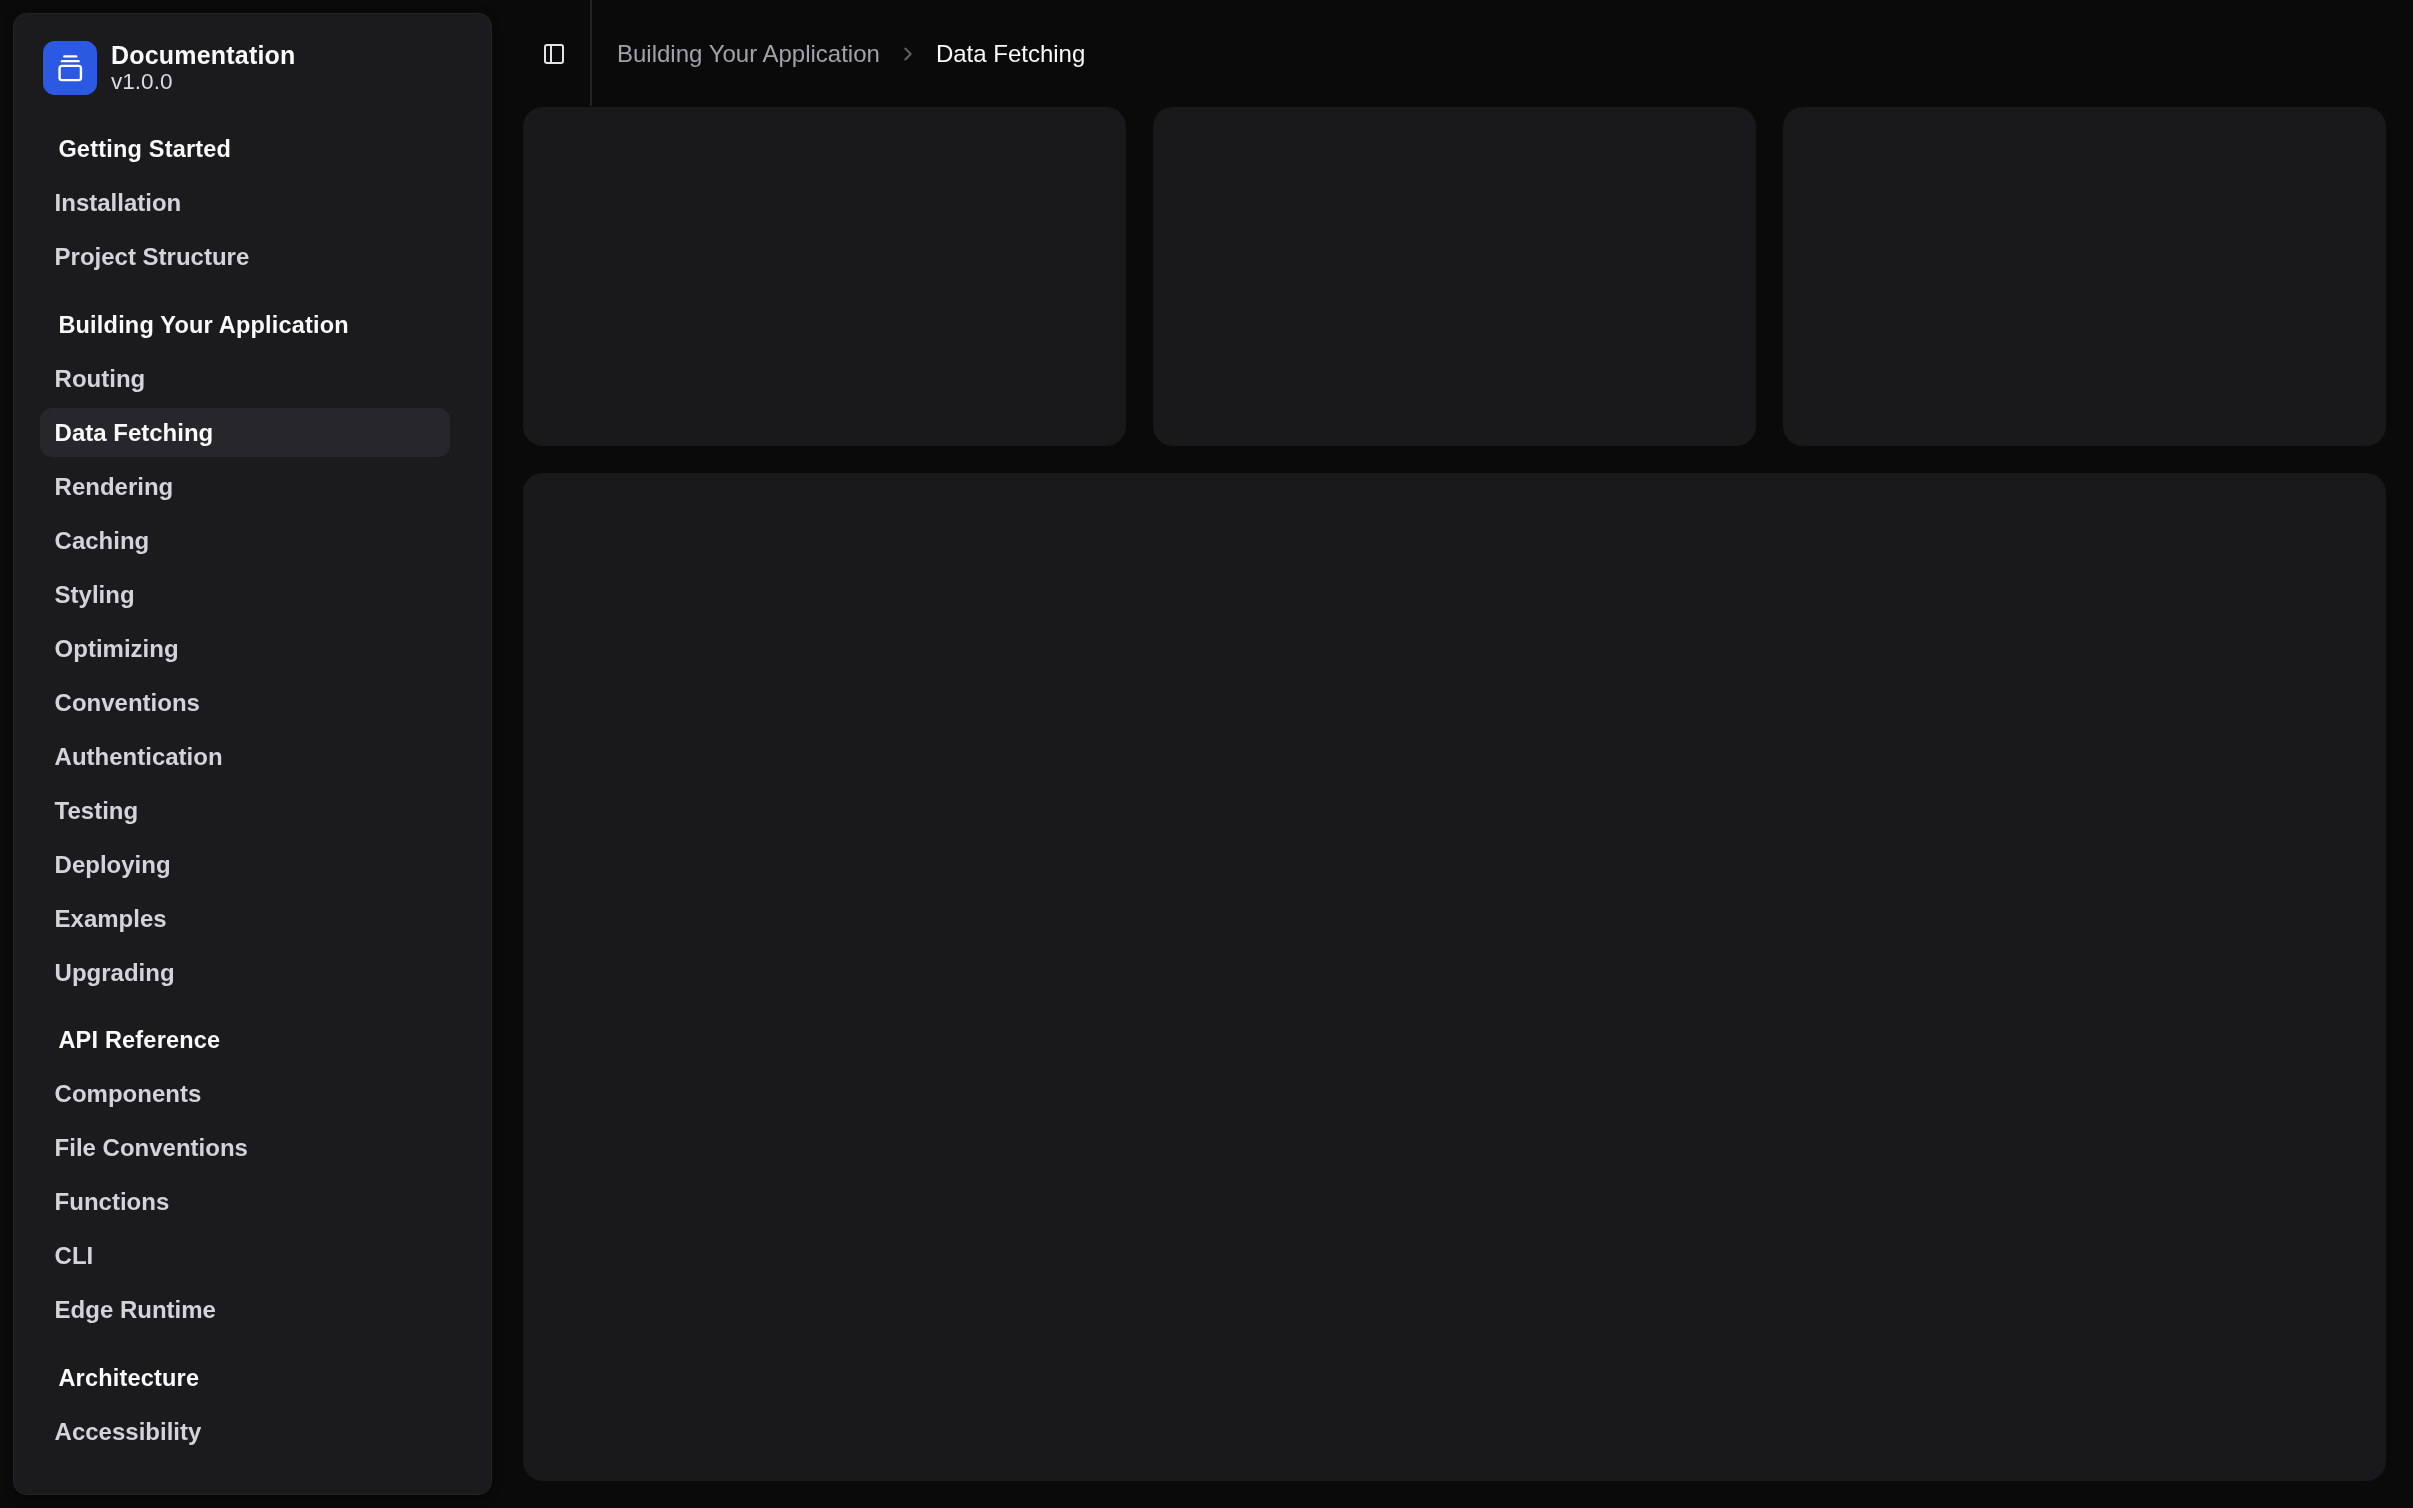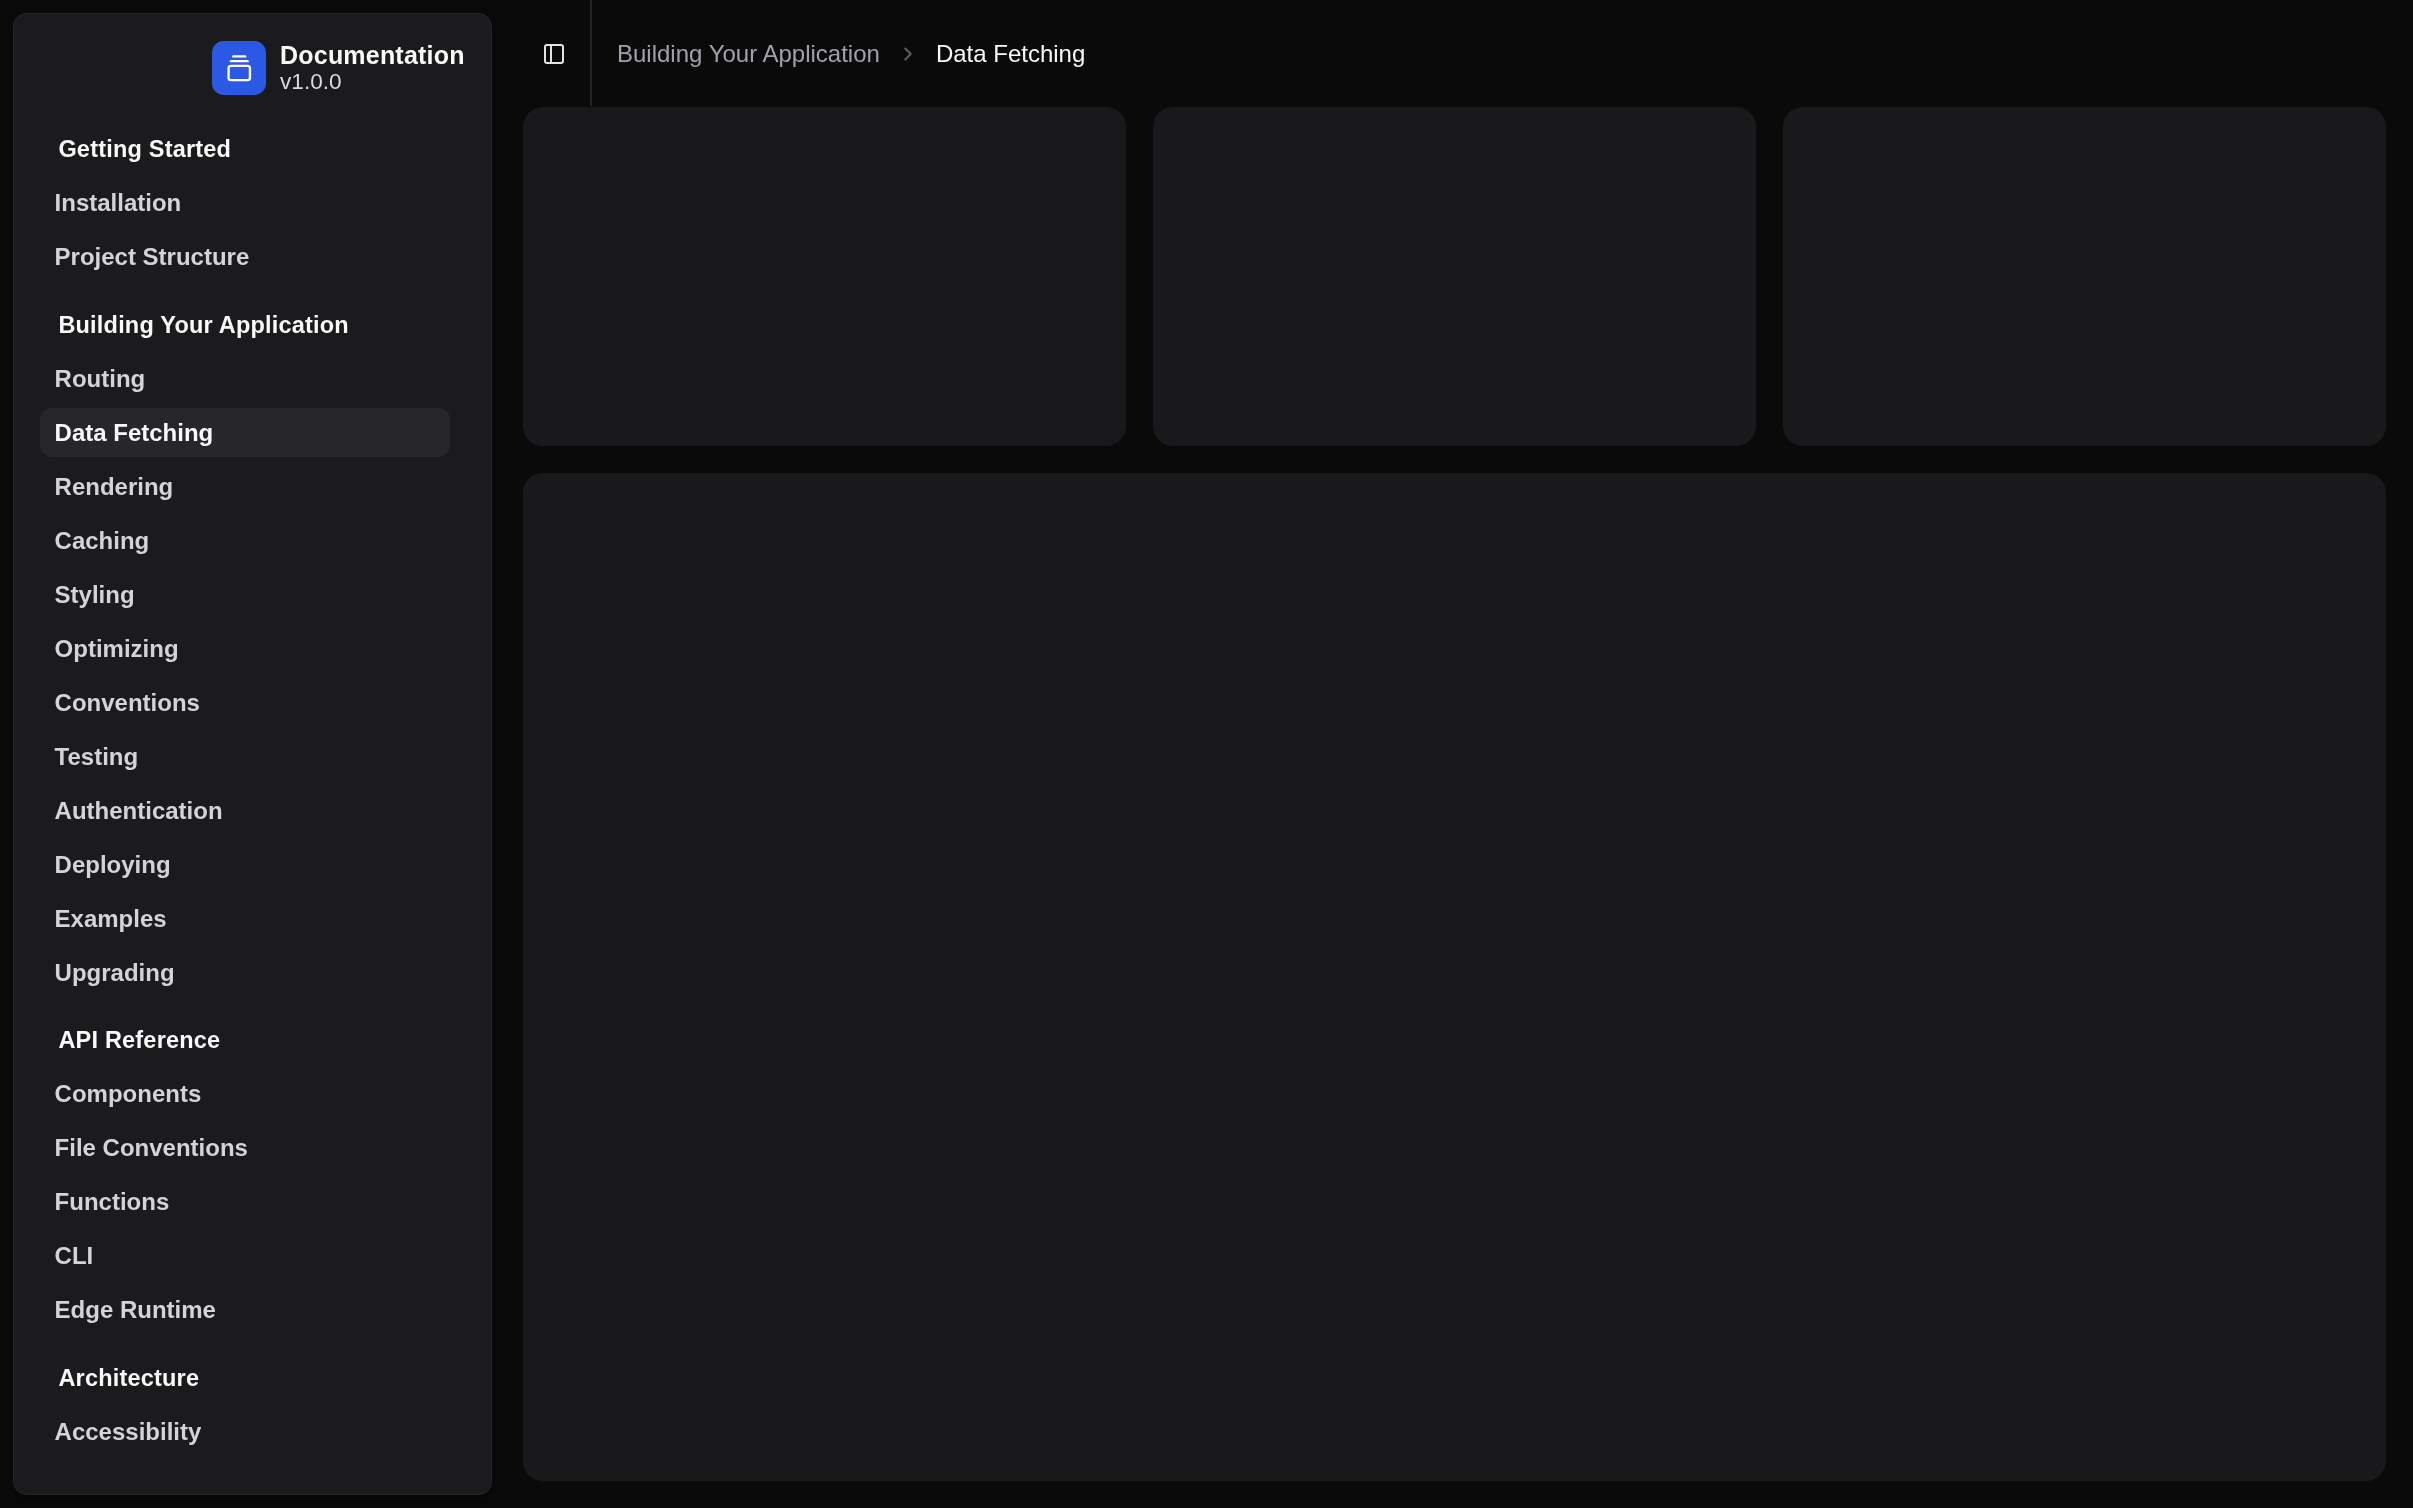--- a/index.html
+++ b/index.html
@@ -23,21 +23,20 @@
     overflow: hidden;
     box-shadow: 0 3.4px 10px rgba(0,0,0,.35);
   }
   .s-header { padding: 27px 13.4px 0 13.4px; }
   .app-btn {
     display: flex; align-items: center; gap: 14.2px;
     width: 100%; height: 54px;
     padding: 0 13.4px 0 15px;
     background: transparent; border: none; cursor: pointer;
     text-align: left;
-    justify-content: flex-end;
   }
   .logo-tile {
     flex: none;
     width: 54px; height: 54px;
     background: var(--accent);
     border-radius: 11.7px;
     display: flex; align-items: center; justify-content: center;
     color: #ffffff;
   }
   .logo-tile svg { width: 28.5px; height: 28.5px; }
@@ -157,24 +156,24 @@
           <li>
             <button class="menu-btn">Styling</button>
           </li>
           <li>
             <button class="menu-btn">Optimizing</button>
           </li>
           <li>
             <button class="menu-btn">Conventions</button>
           </li>
           <li>
+            <button class="menu-btn">Authentication</button>
+          </li>
+          <li>
             <button class="menu-btn">Testing</button>
-          </li>
-          <li>
-            <button class="menu-btn">Authentication</button>
           </li>
           <li>
             <button class="menu-btn">Deploying</button>
           </li>
           <li>
             <button class="menu-btn">Examples</button>
           </li>
           <li>
             <button class="menu-btn">Upgrading</button>
           </li>

